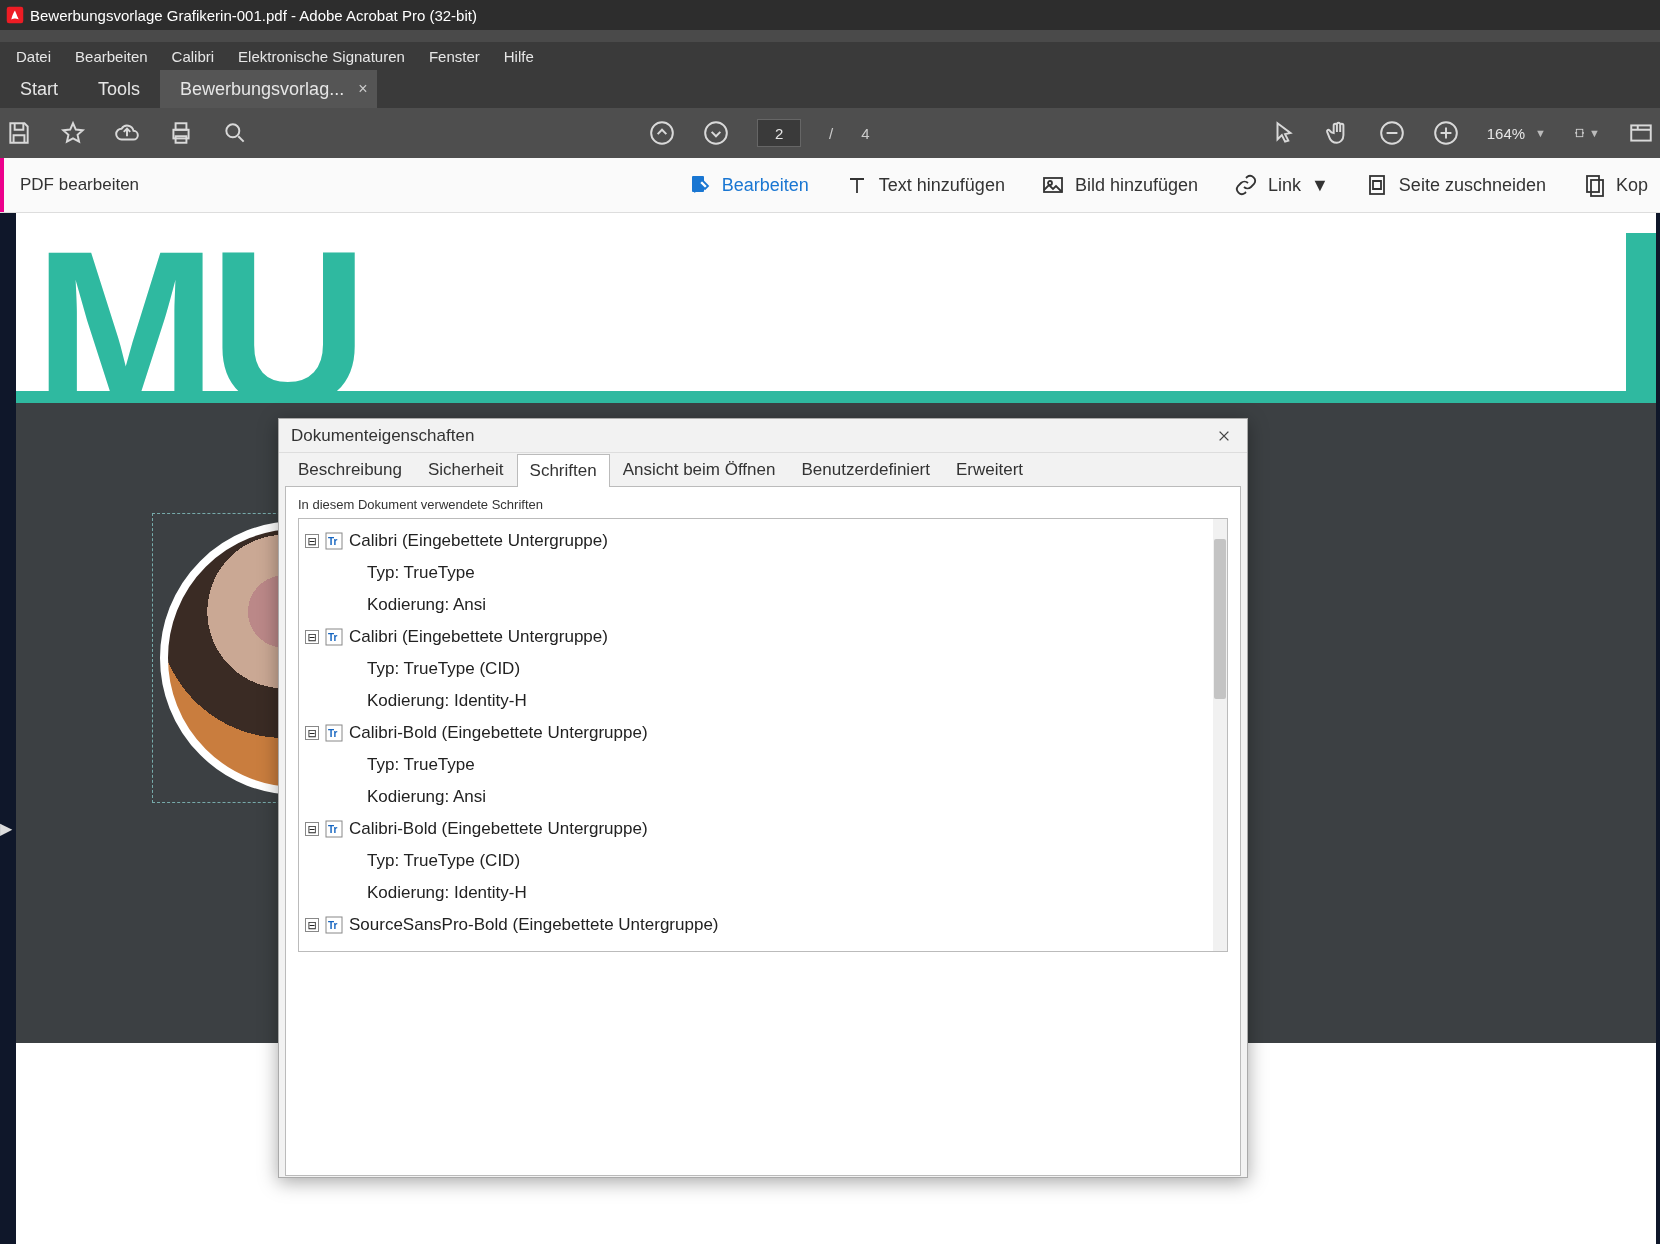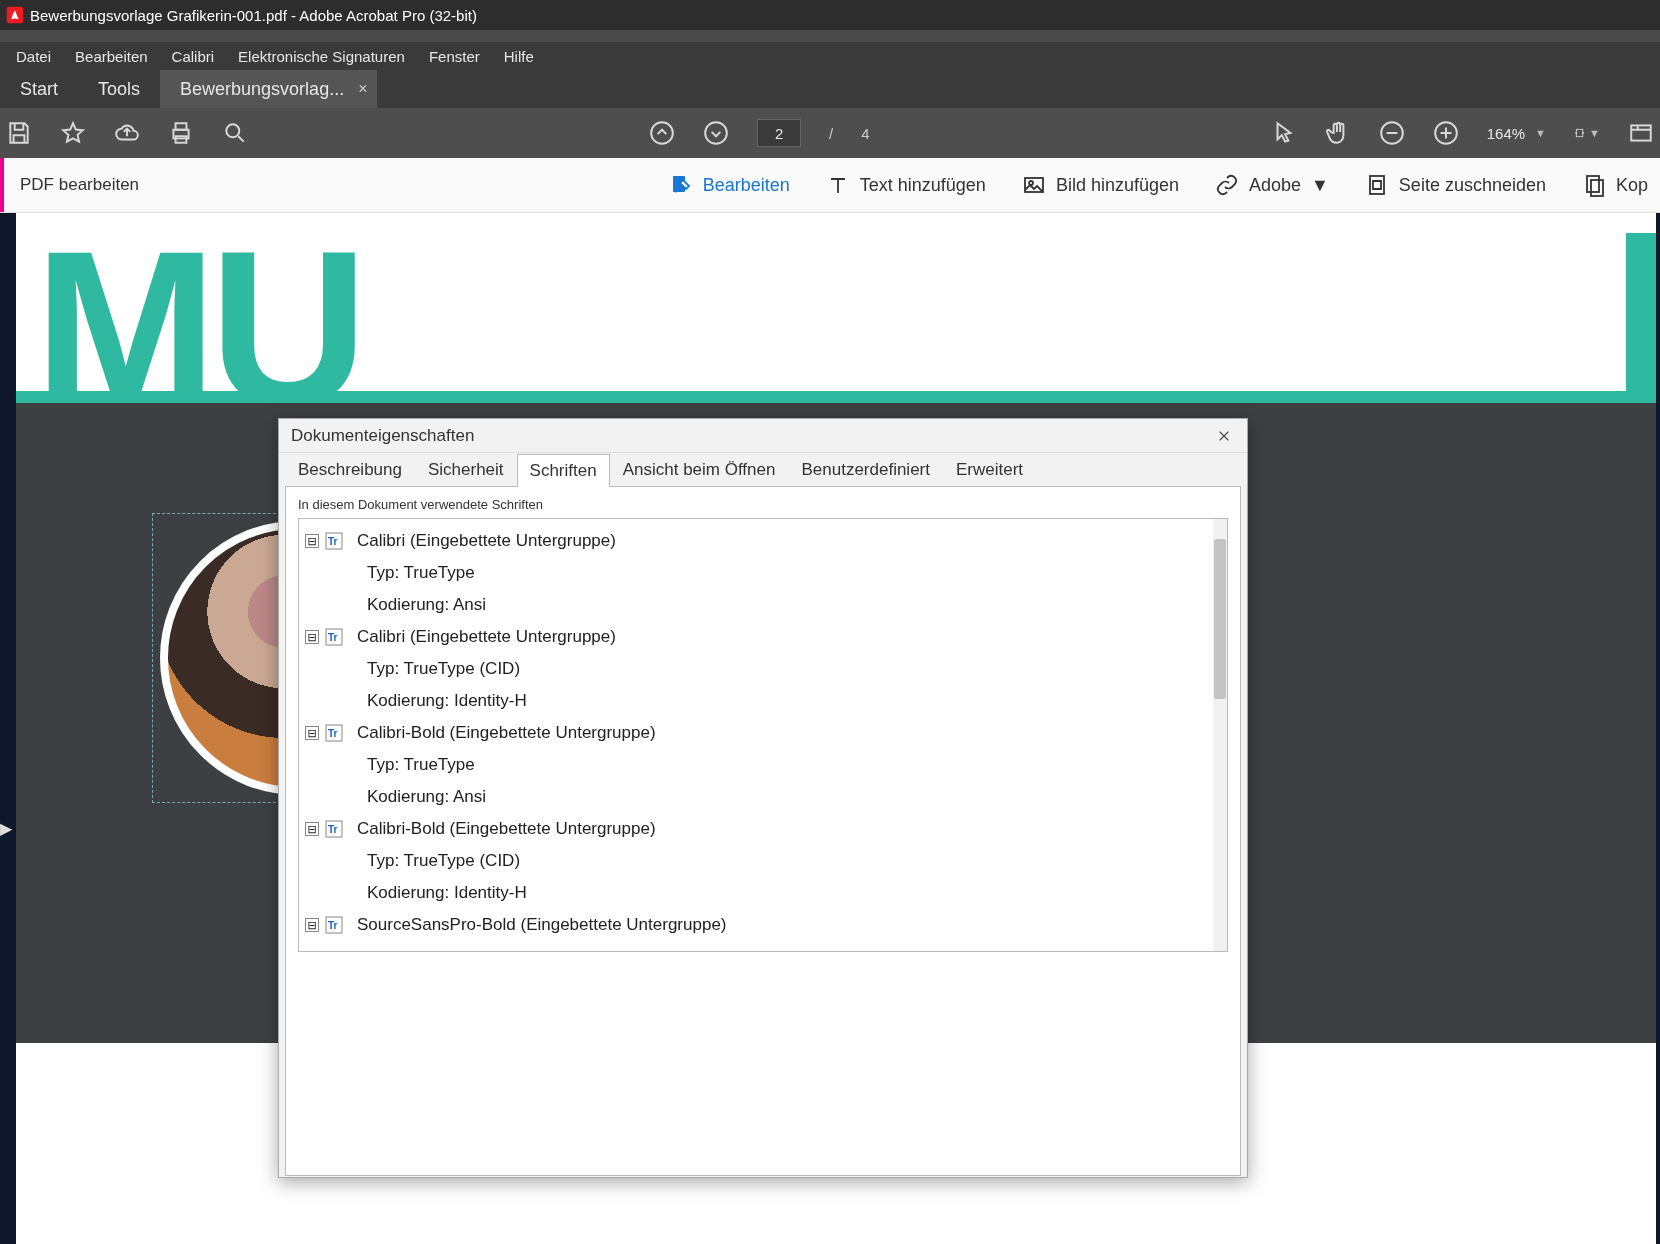--- a/index.html
+++ b/index.html
@@ -60,21 +60,21 @@
   .dialog .dlg-hdr .x{margin-left:auto;width:22px;height:22px;display:flex;align-items:center;justify-content:center;cursor:pointer;border-radius:3px;}
   .dialog .tabs{display:flex;background:#f2f2f2;padding-left:6px;}
   .dialog .tabs .t{padding:6px 12px;font-size:17px;color:#333;border:1px solid transparent;border-bottom:none;cursor:pointer;}
   .dialog .tabs .t.active{background:#fff;border-color:#bbb;position:relative;top:1px;}
   .dialog .panel{background:#fff;margin:0 6px 6px 6px;border:1px solid #bbb;height:690px;padding:10px 12px;}
   .dialog .panel .grp-label{color:#333;font-size:13px;margin-bottom:6px;}
   .dialog .listbox{border:1px solid #bbb;height:434px;overflow:hidden;position:relative;}
   .dialog .list-inner{padding:6px 4px;}
   .dialog .font-row{display:flex;align-items:center;height:32px;font-size:17px;color:#222;}
   .dialog .font-row .toggle{width:14px;height:14px;border:1px solid #888;margin-left:2px;margin-right:6px;display:flex;align-items:center;justify-content:center;font-size:11px;line-height:1;background:#fff;cursor:pointer;}
-  .dialog .font-row .ficon{width:18px;height:26px;margin-right:14px;display:inline-flex;align-items:center;justify-content:center;}
+  .dialog .font-row .ficon{width:18px;height:26px;margin-right:6px;display:inline-flex;align-items:center;justify-content:center;}
   .dialog .font-row .ficon svg{width:18px;height:18px;}
   .dialog .sub{padding-left:64px;font-size:17px;color:#222;height:32px;display:flex;align-items:center;}
   .dialog .scrollbar{position:absolute;right:0;top:0;width:14px;height:100%;background:#f1f1f1;}
   .dialog .scrollbar .thumb{position:absolute;right:1px;top:20px;width:12px;height:160px;background:#c4c4c4;border-radius:2px;}
 
 </style>
 </head>
 <body>
 
 <div class="titlebar">
@@ -223,21 +223,21 @@
           <rect x="3" y="5" width="18" height="14"></rect>
           <circle cx="9" cy="10" r="2"></circle>
           <path d="M3 17l5-5 4 4 3-3 6 6"></path>
         </svg>
       <span>Bild hinzufügen</span>
     </div>
     <div class="tool">
       <svg viewBox="0 0 24 24" fill="none" stroke="#333" stroke-width="1.8">
           <path d="M10 14a5 5 0 007 0l3-3a5 5 0 00-7-7l-1 1M14 10a5 5 0 00-7 0l-3 3a5 5 0 007 7l1-1"></path>
         </svg>
-      <span>Adobe</span>
+      <span>Link</span>
       <span class="chev">▼</span>
     </div>
     <div class="tool">
       <svg viewBox="0 0 24 24" fill="none" stroke="#333" stroke-width="1.8">
           <rect x="5" y="3" width="14" height="18"></rect>
           <path d="M8 8h8v8H8z"></path>
         </svg>
       <span>Seite zuschneiden</span>
     </div>
     <div class="tool">

